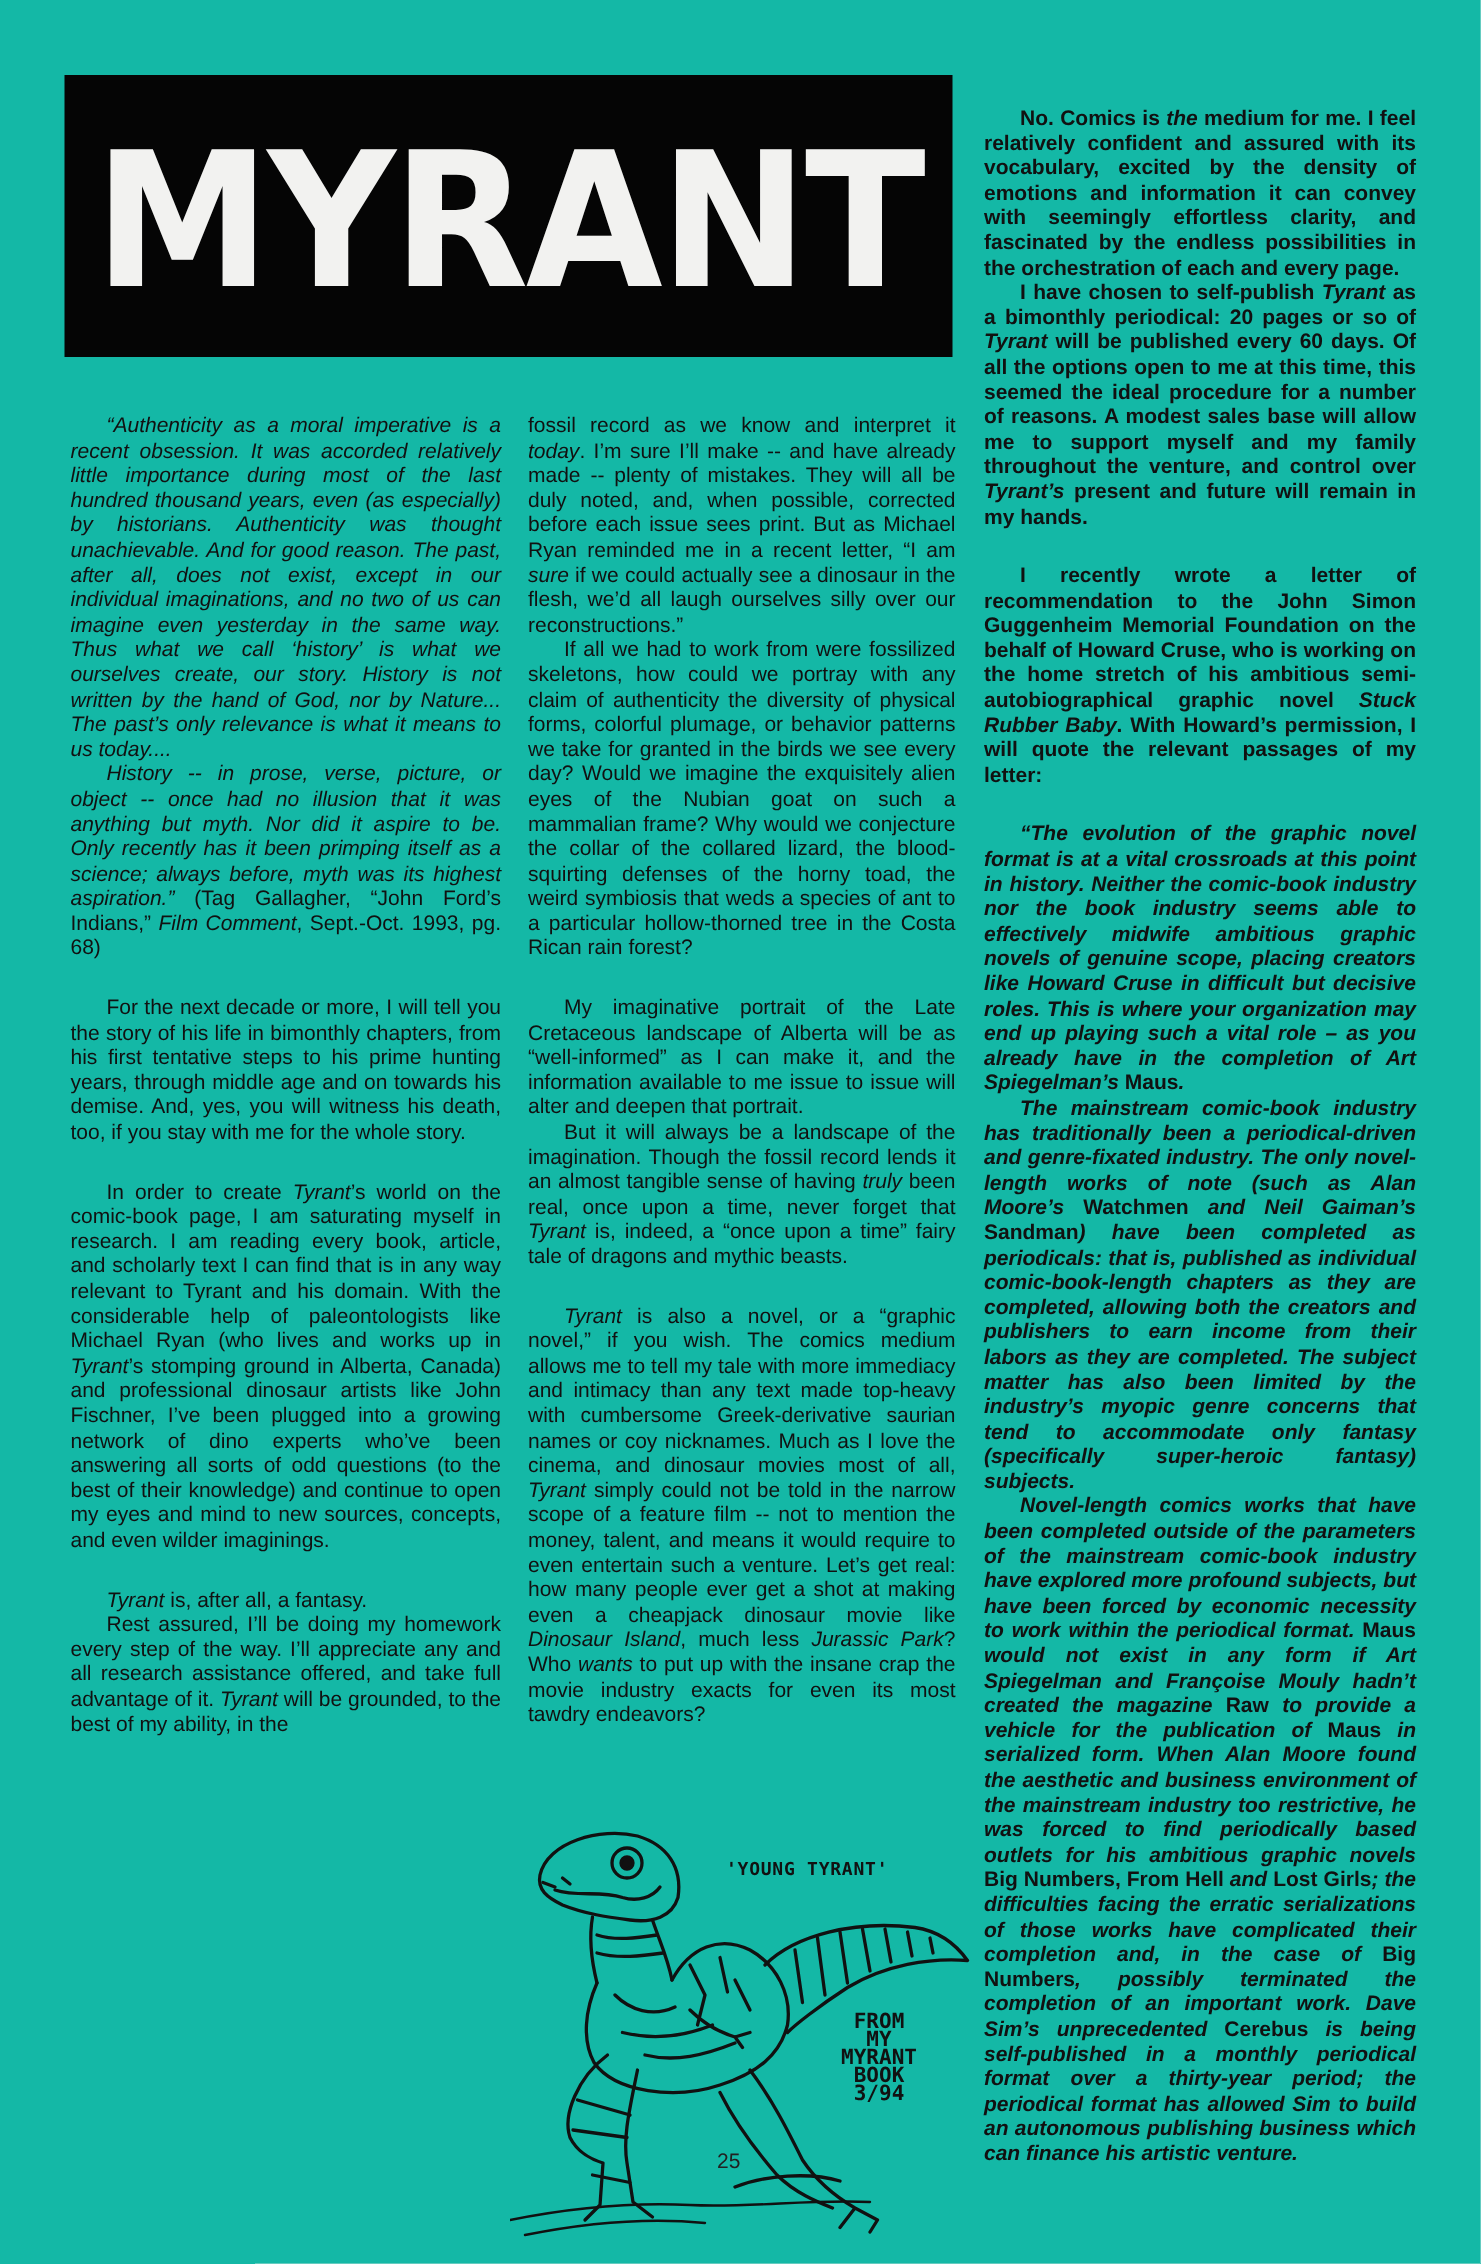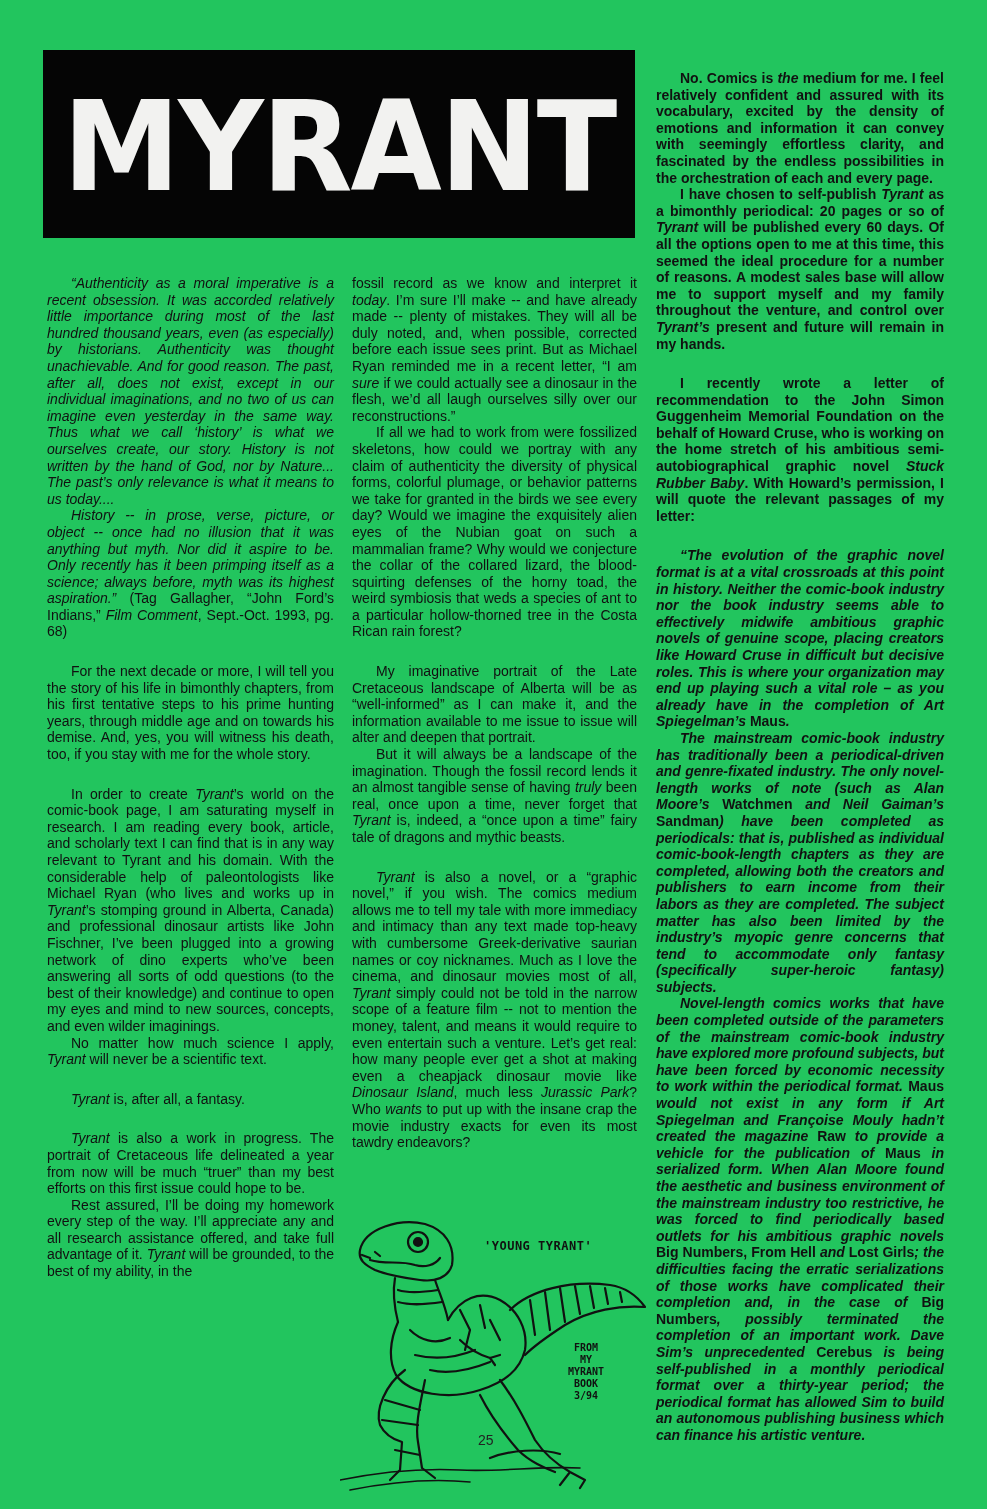--- a/index.html
+++ b/index.html
@@ -3,21 +3,21 @@
 <meta charset="utf-8">
 <style>
   html, body { margin: 0; padding: 0; }
   body {
     width: 987px; height: 1509px; overflow: hidden;
     background: #eeeeec;
     font-family: "Liberation Sans", sans-serif;
     color: #111;
     position: relative;
   }
-  .page { position: absolute; left: 0; top: 0; width: 987px; height: 1509px; background: #22c55e; }
+  .page { position: absolute; left: 0; top: 0; width: 987px; height: 1509px; background: #14b8a6; }
   .masthead {
     position: absolute; left: 43px; top: 50px; width: 592px; height: 188px;
     background: #050505;
     display: flex; align-items: center; justify-content: center;
   }
   .masthead-title {
     color: #f2f2f0;
     font-family: "DejaVu Sans", sans-serif;
     font-weight: bold;
     font-size: 118px;
@@ -43,44 +43,42 @@
     position: absolute; left: 340px; top: 1210px; width: 320px; height: 299px;
   }
   .sketch-caption {
     position: absolute; left: 484px; top: 1239px;
     font-family: "DejaVu Sans Mono", monospace; font-weight: bold;
     font-size: 12px; letter-spacing: 0.5px; color: #111; text-align: right;
   }
   .sketch-note {
     position: absolute; left: 556px; top: 1342px; width: 60px;
     font-family: "DejaVu Sans Mono", monospace; font-weight: bold;
-    font-size: 10px; line-height: 12px; text-align: center; color: #111;
+    font-size: 14px; line-height: 12px; text-align: center; color: #111;
   }
   .page-number {
     position: absolute; left: 478px; top: 1432px;
     font-size: 14px; color: #222;
   }
 </style>
 </head>
 <body>
 
 <div class="page">
 
   <div class="masthead">
     <span class="masthead-title">MYRANT</span>
   </div>
 
   <div class="col col1">
     <p class="it"><span>“Authenticity as a moral imperative is a recent obsession. It was accorded relatively little importance during most of the last hundred thousand years, even (as especially) by historians. Authenticity was thought unachievable. And for good reason. The past, after all, does not exist, except in our individual imaginations, and no two of us can imagine even yesterday in the same way. Thus what we call ‘history’ is what we ourselves create, our story. History is not written by the hand of God, nor by Nature... The past’s only relevance is what it means to us today....</span></p>
     <p><span class="it">History -- in prose, verse, picture, or object -- once had no illusion that it was anything but myth. Nor did it aspire to be. Only recently has it been primping itself as a science; always before, myth was its highest aspiration.”</span><span> (Tag Gallagher, “John Ford’s Indians,” </span><span class="it">Film Comment</span><span>, Sept.-Oct. 1993, pg. 68)</span></p>
     <p class="gap"><span>For the next decade or more, I will tell you the story of his life in bimonthly chapters, from his first tentative steps to his prime hunting years, through middle age and on towards his demise. And, yes, you will witness his death, too, if you stay with me for the whole story.</span></p>
     <p class="gap"><span>In order to create </span><span class="it">Tyrant</span><span>’s world on the comic-book page, I am saturating myself in research. I am reading every book, article, and scholarly text I can find that is in any way relevant to Tyrant and his domain. With the considerable help of paleontologists like Michael Ryan (who lives and works up in </span><span class="it">Tyrant</span><span>’s stomping ground in Alberta, Canada) and professional dinosaur artists like John Fischner, I’ve been plugged into a growing network of dino experts who’ve been answering all sorts of odd questions (to the best of their knowledge) and continue to open my eyes and mind to new sources, concepts, and even wilder imaginings.</span></p>
-    <p><span>No matter how much science I apply, </span><span class="it">Tyrant</span><span> will never be a scientific text.</span></p>
     <p class="gap"><span class="it">Tyrant</span><span> is, after all, a fantasy.</span></p>
-    <p class="gap"><span class="it">Tyrant</span><span> is also a work in progress. The portrait of Cretaceous life delineated a year from now will be much “truer” than my best efforts on this first issue could hope to be.</span></p>
     <p><span>Rest assured, I’ll be doing my homework every step of the way. I’ll appreciate any and all research assistance offered, and take full advantage of it. </span><span class="it">Tyrant</span><span> will be grounded, to the best of my ability, in the</span></p>
   </div>
 
   <div class="col col2">
     <p style="text-indent:0"><span>fossil record as we know and interpret it </span><span class="it">today</span><span>. I’m sure I’ll make -- and have already made -- plenty of mistakes. They will all be duly noted, and, when possible, corrected before each issue sees print. But as Michael Ryan reminded me in a recent letter, “I am </span><span class="it">sure</span><span> if we could actually see a dinosaur in the flesh, we’d all laugh ourselves silly over our reconstructions.”</span></p>
     <p><span>If all we had to work from were fossilized skeletons, how could we portray with any claim of authenticity the diversity of physical forms, colorful plumage, or behavior patterns we take for granted in the birds we see every day? Would we imagine the exquisitely alien eyes of the Nubian goat on such a mammalian frame? Why would we conjecture the collar of the collared lizard, the blood-squirting defenses of the horny toad, the weird symbiosis that weds a species of ant to a particular hollow-thorned tree in the Costa Rican rain forest?</span></p>
     <p class="gap"><span>My imaginative portrait of the Late Cretaceous landscape of Alberta will be as “well-informed” as I can make it, and the information available to me issue to issue will alter and deepen that portrait.</span></p>
     <p><span>But it will always be a landscape of the imagination. Though the fossil record lends it an almost tangible sense of having </span><span class="it">truly</span><span> been real, once upon a time, never forget that </span><span class="it">Tyrant</span><span> is, indeed, a “once upon a time” fairy tale of dragons and mythic beasts.</span></p>
     <p class="gap"><span class="it">Tyrant</span><span> is also a novel, or a “graphic novel,” if you wish. The comics medium allows me to tell my tale with more immediacy and intimacy than any text made top-heavy with cumbersome Greek-derivative saurian names or coy nicknames. Much as I love the cinema, and dinosaur movies most of all, </span><span class="it">Tyrant</span><span> simply could not be told in the narrow scope of a feature film -- not to mention the money, talent, and means it would require to even entertain such a venture. Let’s get real: how many people ever get a shot at making even a cheapjack dinosaur movie like </span><span class="it">Dinosaur Island</span><span>, much less </span><span class="it">Jurassic Park</span><span>? Who </span><span class="it">wants</span><span> to put up with the insane crap the movie industry exacts for even its most tawdry endeavors?</span></p>
   </div>

